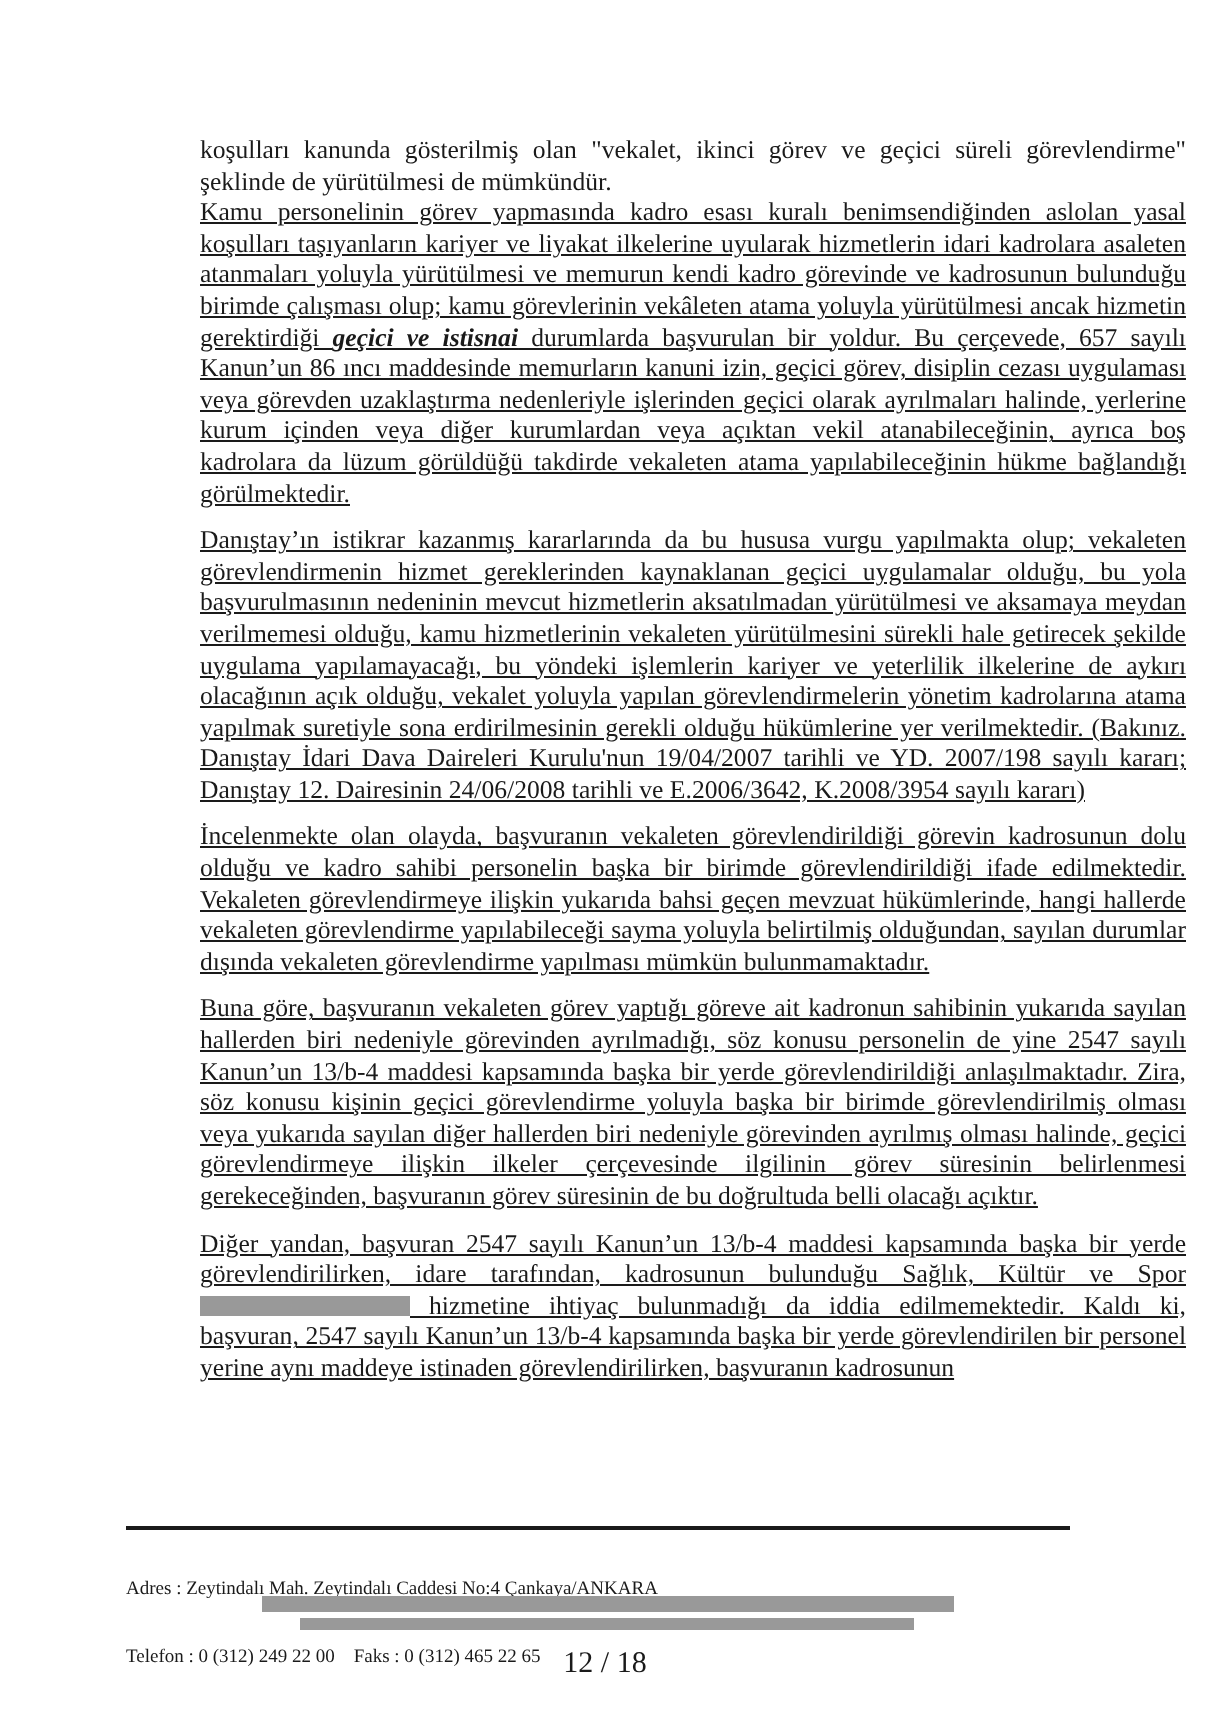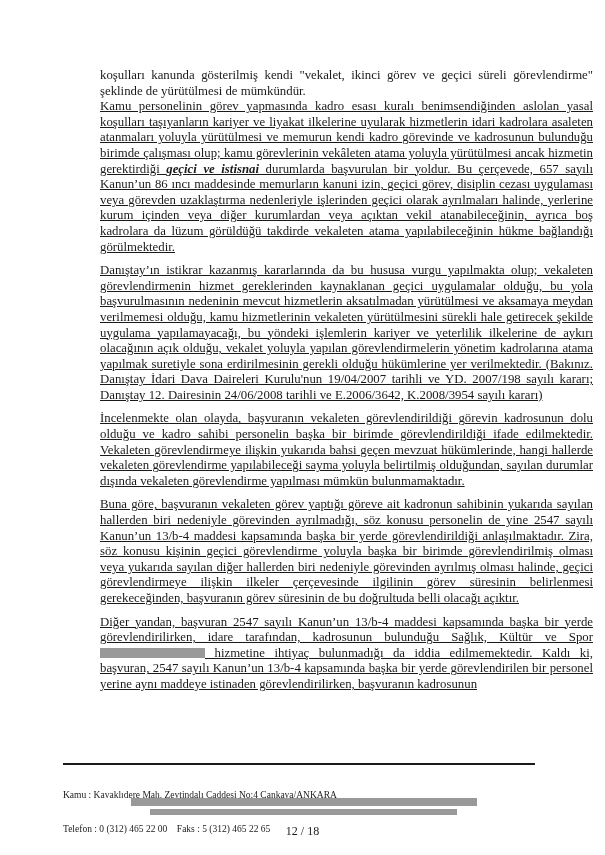--- a/index.html
+++ b/index.html
@@ -74,31 +74,31 @@
     width: 307px;
     height: 6px;
     background: #999999;
   }
   .page-number {
     position: absolute;
     left: 0;
     top: 824px;
     width: 605px;
     text-align: center;
-    font-size: 12px;
+    font-size: 15px;
   }
 </style>
 </head>
 <body>
 
 <div class="page">
 
   <div class="content">
 
-    <p class="block">koşulları kanunda gösterilmiş kendi "vekalet, ikinci görev ve geçici süreli görevlendirme" şeklinde de yürütülmesi de mümkündür.</p>
+    <p class="block">koşulları kanunda gösterilmiş olan "vekalet, ikinci görev ve geçici süreli görevlendirme" şeklinde de yürütülmesi de mümkündür.</p>
 
     <div class="para block">
 
       <div class="txt"><span>Kamu personelinin görev yapmasında kadro esası kuralı benimsendiğinden aslolan yasal koşulları taşıyanların kariyer ve liyakat ilkelerine uyularak hizmetlerin idari kadrolara asaleten atanmaları yoluyla yürütülmesi ve memurun kendi kadro görevinde ve kadrosunun bulunduğu birimde çalışması olup; kamu görevlerinin vekâleten atama yoluyla yürütülmesi ancak hizmetin gerektirdiği </span><span class="bi">geçici ve istisnai</span><span> durumlarda başvurulan bir yoldur. Bu çerçevede, 657 sayılı Kanun’un 86 ıncı maddesinde memurların kanuni izin, geçici görev, disiplin cezası uygulaması veya görevden uzaklaştırma nedenleriyle işlerinden geçici olarak ayrılmaları halinde, yerlerine kurum içinden veya diğer kurumlardan veya açıktan vekil atanabileceğinin, ayrıca boş kadrolara da lüzum görüldüğü takdirde vekaleten atama yapılabileceğinin hükme bağlandığı görülmektedir.</span></div>
     </div>
 
     <div class="para block">
 
       <div class="txt">Danıştay’ın istikrar kazanmış kararlarında da bu hususa vurgu yapılmakta olup; vekaleten görevlendirmenin hizmet gereklerinden kaynaklanan geçici uygulamalar olduğu, bu yola başvurulmasının nedeninin mevcut hizmetlerin aksatılmadan yürütülmesi ve aksamaya meydan verilmemesi olduğu, kamu hizmetlerinin vekaleten yürütülmesini sürekli hale getirecek şekilde uygulama yapılamayacağı, bu yöndeki işlemlerin kariyer ve yeterlilik ilkelerine de aykırı olacağının açık olduğu, vekalet yoluyla yapılan görevlendirmelerin yönetim kadrolarına atama yapılmak suretiyle sona erdirilmesinin gerekli olduğu hükümlerine yer verilmektedir. (Bakınız. Danıştay İdari Dava Daireleri Kurulu'nun 19/04/2007 tarihli ve YD. 2007/198 sayılı kararı; Danıştay 12. Dairesinin 24/06/2008 tarihli ve E.2006/3642, K.2008/3954 sayılı kararı)</div>
     </div>
@@ -116,22 +116,22 @@
     <div class="para block">
 
       <div class="txt"><span>Diğer yandan, başvuran 2547 sayılı Kanun’un 13/b-4 maddesi kapsamında başka bir yerde görevlendirilirken, idare tarafından, kadrosunun bulunduğu Sağlık, Kültür ve Spor </span><span class="redaction-inline"></span><span> hizmetine ihtiyaç bulunmadığı da iddia edilmemektedir. Kaldı ki, başvuran, 2547 sayılı Kanun’un 13/b-4 kapsamında başka bir yerde görevlendirilen bir personel yerine aynı maddeye istinaden görevlendirilirken, başvuranın kadrosunun</span></div>
     </div>
 
   </div>
 
   <div class="footer-rule"></div>
 
   <div class="footer-text">
-    <div>Kamu : Kavaklıdere Mah. Zeytindalı Caddesi No:4 Çankaya/ANKARA</div>
-    <div>Telefon : 0 (312) 465 22 00    Faks : 5 (312) 465 22 65</div>
+    <div>Adres : Zeytindalı Mah. Zeytindalı Caddesi No:4 Çankaya/ANKARA</div>
+    <div>Telefon : 0 (312) 249 22 00    Faks : 0 (312) 465 22 65</div>
     
   </div>
 
   <div class="redaction-bar-1"></div>
   <div class="redaction-bar-2"></div>
 
   <div class="page-number">12 / 18</div>
 
 </div>
 

